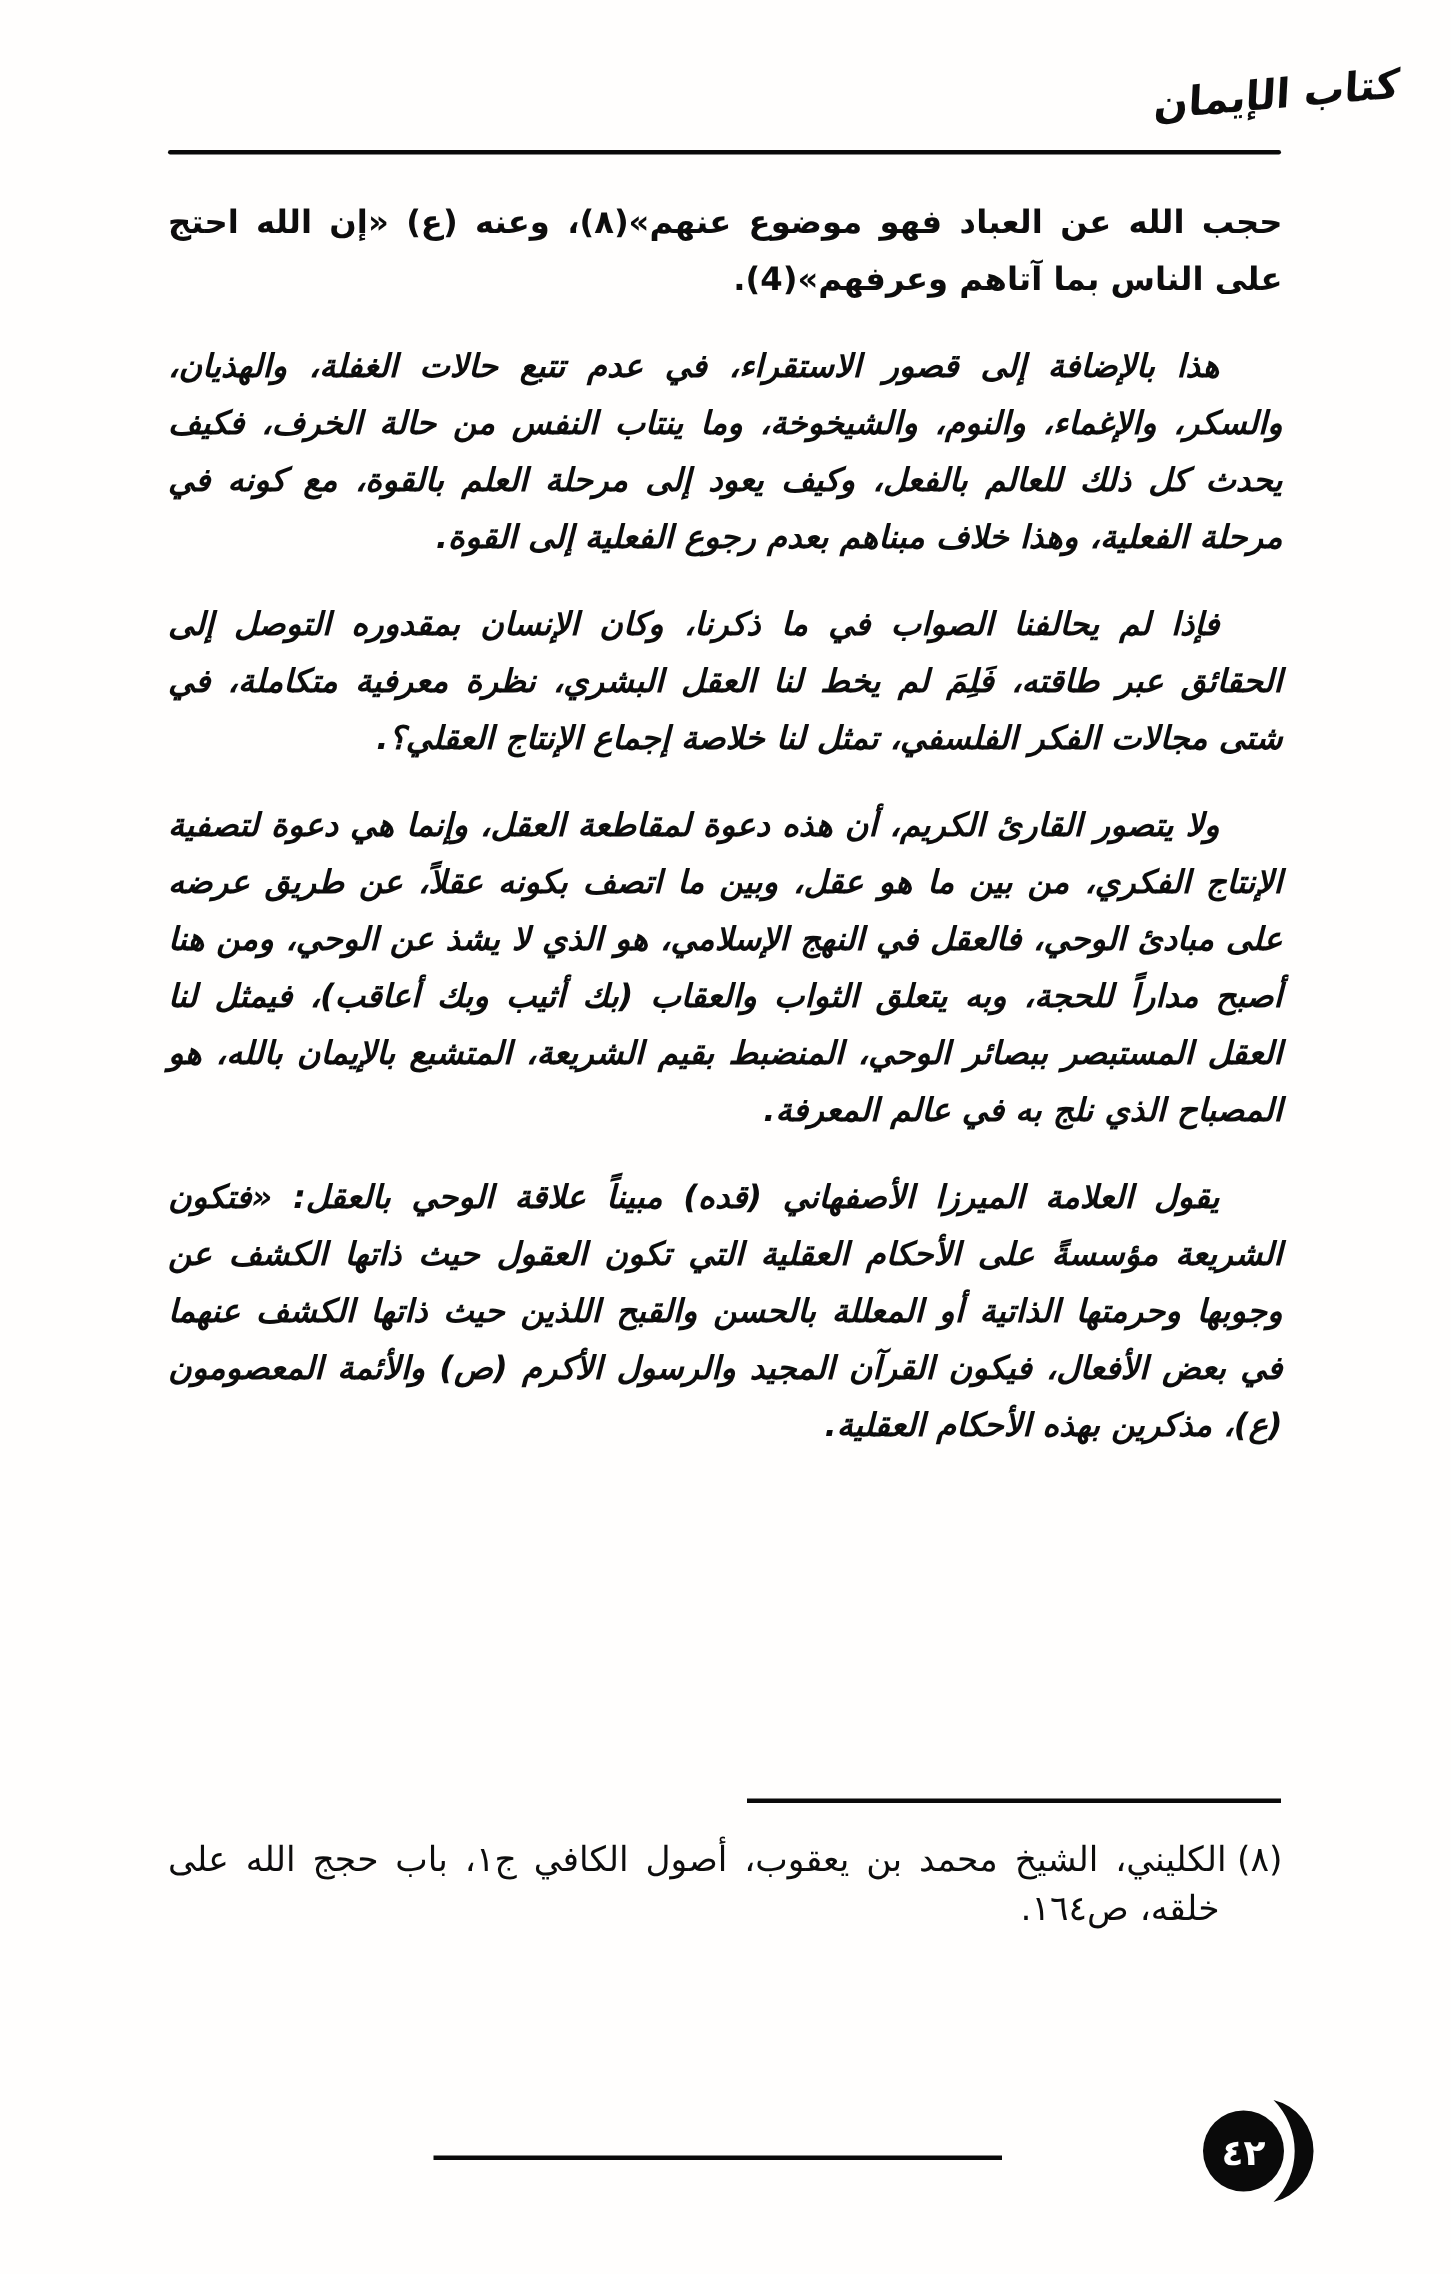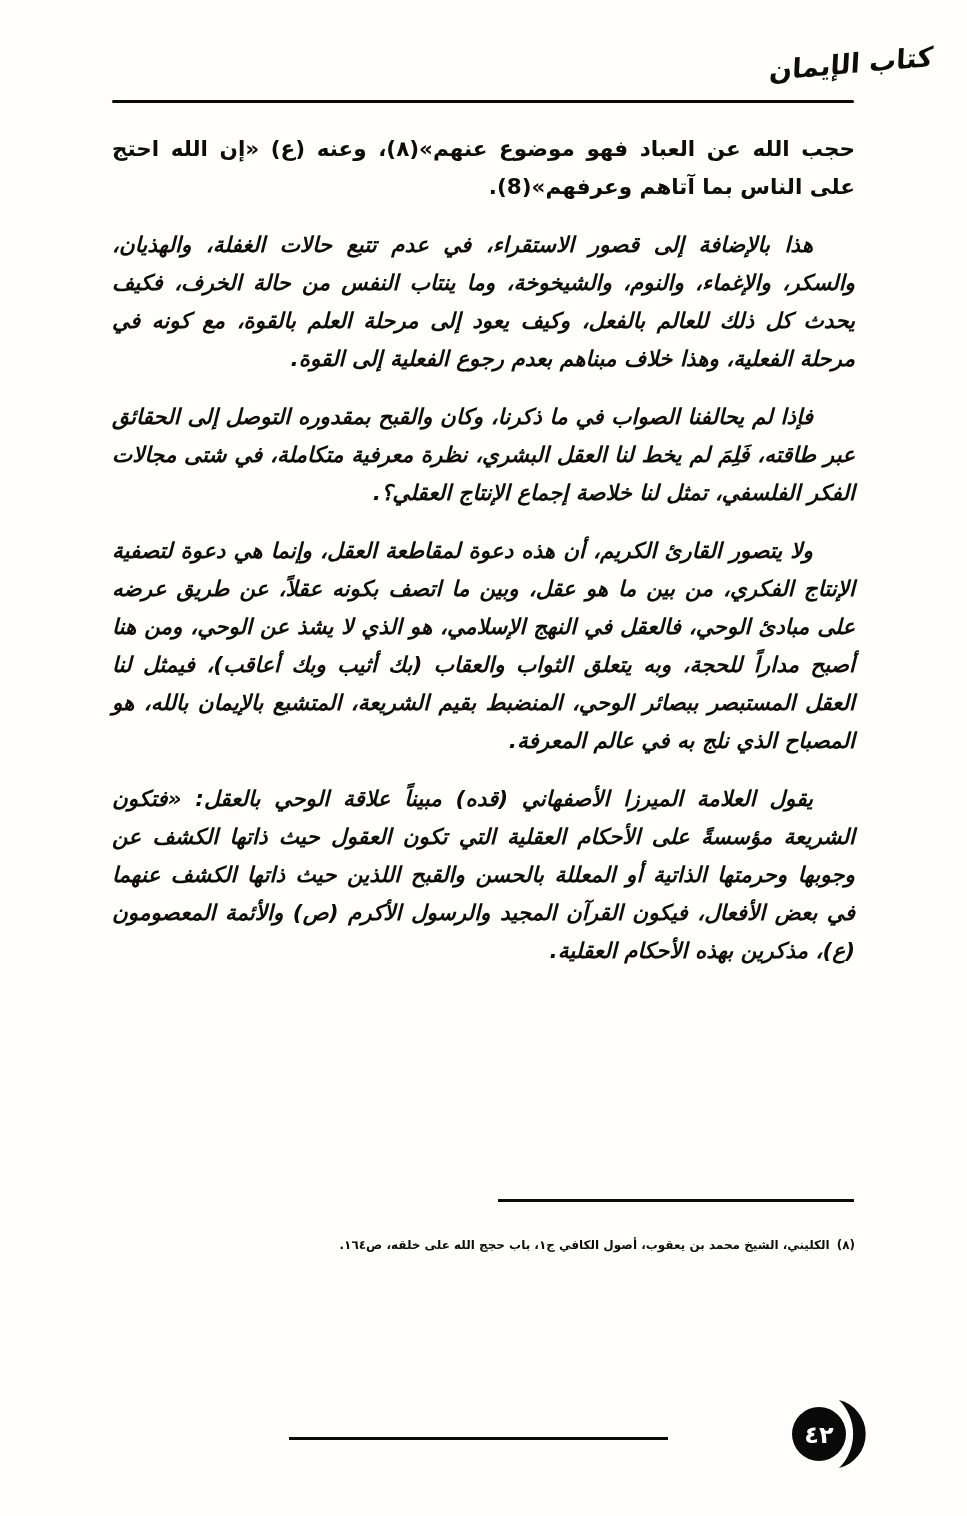--- a/index.html
+++ b/index.html
@@ -36,47 +36,47 @@
   p.para.indent { text-indent: 42px; font-style: italic; }
 
   .footnote-divider {
     position: absolute; top: 1199px; right: 113px;
     width: 356px; height: 3px; background: #0a0a0a;
   }
   .footnotes {
     position: absolute; top: 1224px; right: 112px; width: 743px;
     direction: rtl;
     text-align: justify;
-    font-size: 12px; font-weight: 700; line-height: 43px;
+    font-size: 23px; font-weight: 400; line-height: 33px;
   }
   p.footnote { margin: 0 0 4px 0; padding-right: 42px; text-indent: -42px; }
   .fn-marker { margin-left: 7px; }
 
   .footer-divider {
     position: absolute; top: 1437px; left: 289px;
     width: 379px; height: 3px; background: #0a0a0a;
   }
   .page-number-emblem {
-    position: absolute; top: 1394px; right: 100px;
+    position: absolute; top: 1394px; right: 90px;
     width: 78px; height: 80px;
   }
 </style>
 </head>
 <body>
 
 <div class="page">
 
   <div class="calligraphy">كتاب الإيمان</div>
 
   <div class="header-divider"></div>
 
   <div class="content">
-    <p class="para">حجب الله عن العباد فهو موضوع عنهم»(٨)، وعنه (ع) «إن الله احتج على الناس بما آتاهم وعرفهم»(8).</p>
+    <p class="para">حجب الله عن العباد فهو موضوع عنهم»(٨)، وعنه (ع) «إن الله احتج على الناس بما آتاهم وعرفهم»(4).</p>
     <p class="para indent">هذا بالإضافة إلى قصور الاستقراء، في عدم تتبع حالات الغفلة، والهذيان، والسكر، والإغماء، والنوم، والشيخوخة، وما ينتاب النفس من حالة الخرف، فكيف يحدث كل ذلك للعالم بالفعل، وكيف يعود إلى مرحلة العلم بالقوة، مع كونه في مرحلة الفعلية، وهذا خلاف مبناهم بعدم رجوع الفعلية إلى القوة.</p>
-    <p class="para indent">فإذا لم يحالفنا الصواب في ما ذكرنا، وكان والقبح بمقدوره التوصل إلى الحقائق عبر طاقته، فَلِمَ لم يخط لنا العقل البشري، نظرة معرفية متكاملة، في شتى مجالات الفكر الفلسفي، تمثل لنا خلاصة إجماع الإنتاج العقلي؟.</p>
+    <p class="para indent">فإذا لم يحالفنا الصواب في ما ذكرنا، وكان الإنسان بمقدوره التوصل إلى الحقائق عبر طاقته، فَلِمَ لم يخط لنا العقل البشري، نظرة معرفية متكاملة، في شتى مجالات الفكر الفلسفي، تمثل لنا خلاصة إجماع الإنتاج العقلي؟.</p>
     <p class="para indent">ولا يتصور القارئ الكريم، أن هذه دعوة لمقاطعة العقل، وإنما هي دعوة لتصفية الإنتاج الفكري، من بين ما هو عقل، وبين ما اتصف بكونه عقلاً، عن طريق عرضه على مبادئ الوحي، فالعقل في النهج الإسلامي، هو الذي لا يشذ عن الوحي، ومن هنا أصبح مداراً للحجة، وبه يتعلق الثواب والعقاب (بك أثيب وبك أعاقب)، فيمثل لنا العقل المستبصر ببصائر الوحي، المنضبط بقيم الشريعة، المتشبع بالإيمان بالله، هو المصباح الذي نلج به في عالم المعرفة.</p>
     <p class="para indent">يقول العلامة الميرزا الأصفهاني (قده) مبيناً علاقة الوحي بالعقل: «فتكون الشريعة مؤسسةً على الأحكام العقلية التي تكون العقول حيث ذاتها الكشف عن وجوبها وحرمتها الذاتية أو المعللة بالحسن والقبح اللذين حيث ذاتها الكشف عنهما في بعض الأفعال، فيكون القرآن المجيد والرسول الأكرم (ص) والأئمة المعصومون (ع)، مذكرين بهذه الأحكام العقلية.</p>
   </div>
 
   <div class="footnote-divider"></div>
 
   <div class="footnotes">
     <p class="footnote">
       <span class="fn-marker">(٨)</span><span>الكليني، الشيخ محمد بن يعقوب، أصول الكافي ج١، باب حجج الله على خلقه، ص١٦٤.</span>
     </p>

